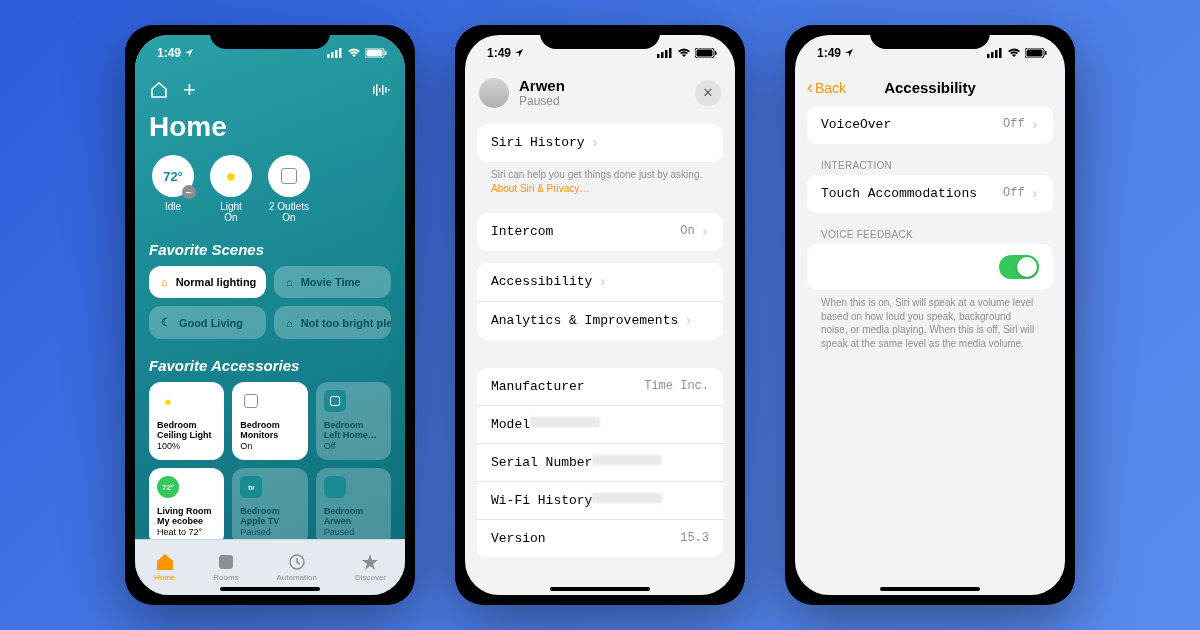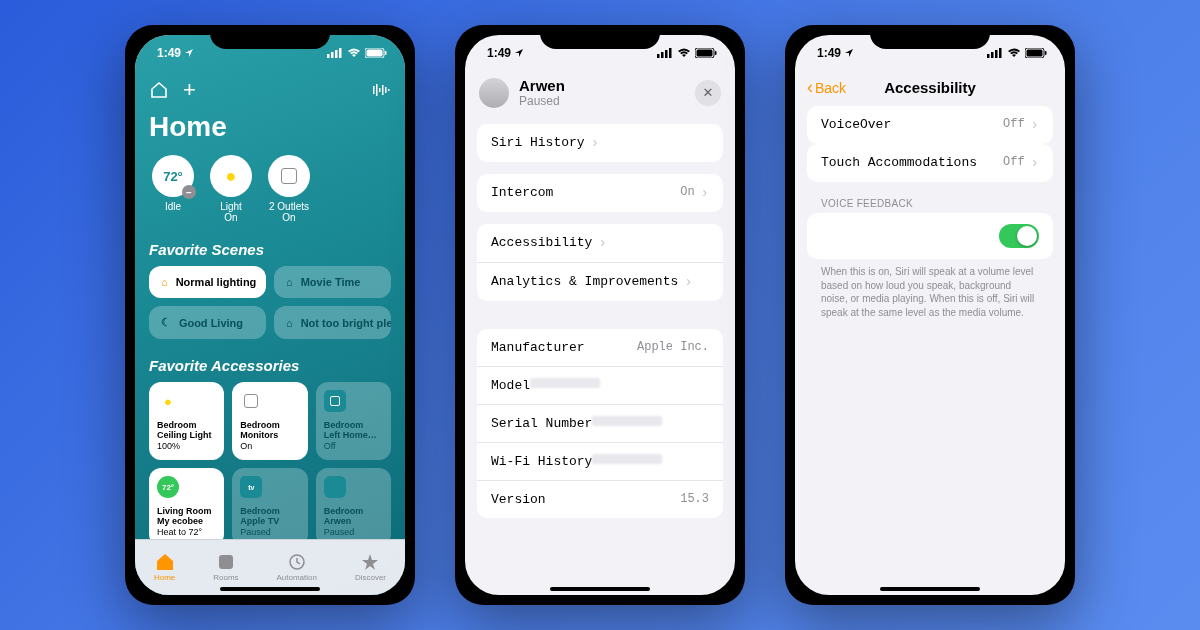--- a/index.html
+++ b/index.html
@@ -344,41 +344,42 @@
         </div>
         <div class="close-btn">✕</div>
       </div>
       <div class="scroll">
         <div class="group">
           <div class="row">
               <span>Siri History</span>
               <span class="chevron">›</span>
             </div>
         </div>
+        <div class="footer-text"><span>Siri can help you get things done just by asking.</span> <span class="footer-link">About Siri &amp; Privacy…</span></div>
         <div class="group">
           <div class="row">
               <span>Intercom</span>
               <span class="row-value">On</span>
               <span class="chevron">›</span>
             </div>
         </div>
         <div class="group">
           <div class="row">
               <span>Accessibility</span>
               <span class="chevron">›</span>
             </div>
           <div class="row">
               <span>Analytics &amp; Improvements</span>
               <span class="chevron">›</span>
             </div>
         </div>
         <div class="group" style="margin-top:28px;">
           <div class="row">
               <span>Manufacturer</span>
-              <span class="row-value">Apple Inc.</span>
+              <span class="row-value">Time Inc.</span>
             </div>
           <div class="row">
               <span>Model</span>
               <span class="redacted"></span>
             </div>
           <div class="row">
               <span>Serial Number</span>
               <span class="redacted"></span>
             </div>
           <div class="row">
@@ -433,20 +434,21 @@
         <div class="nav-title">Accessibility</div>
       </div>
       <div class="scroll">
         <div class="group" style="margin-top:0;">
           <div class="row">
               <span>VoiceOver</span>
               <span class="row-value">Off</span>
               <span class="chevron">›</span>
             </div>
         </div>
+        <div class="section-header">Interaction</div>
         <div class="group" style="margin-top:0;">
           <div class="row">
               <span>Touch Accommodations</span>
               <span class="row-value">Off</span>
               <span class="chevron">›</span>
             </div>
         </div>
         <div class="section-header">Voice Feedback</div>
         <div class="group" style="margin-top:0;">
           <div class="row">

